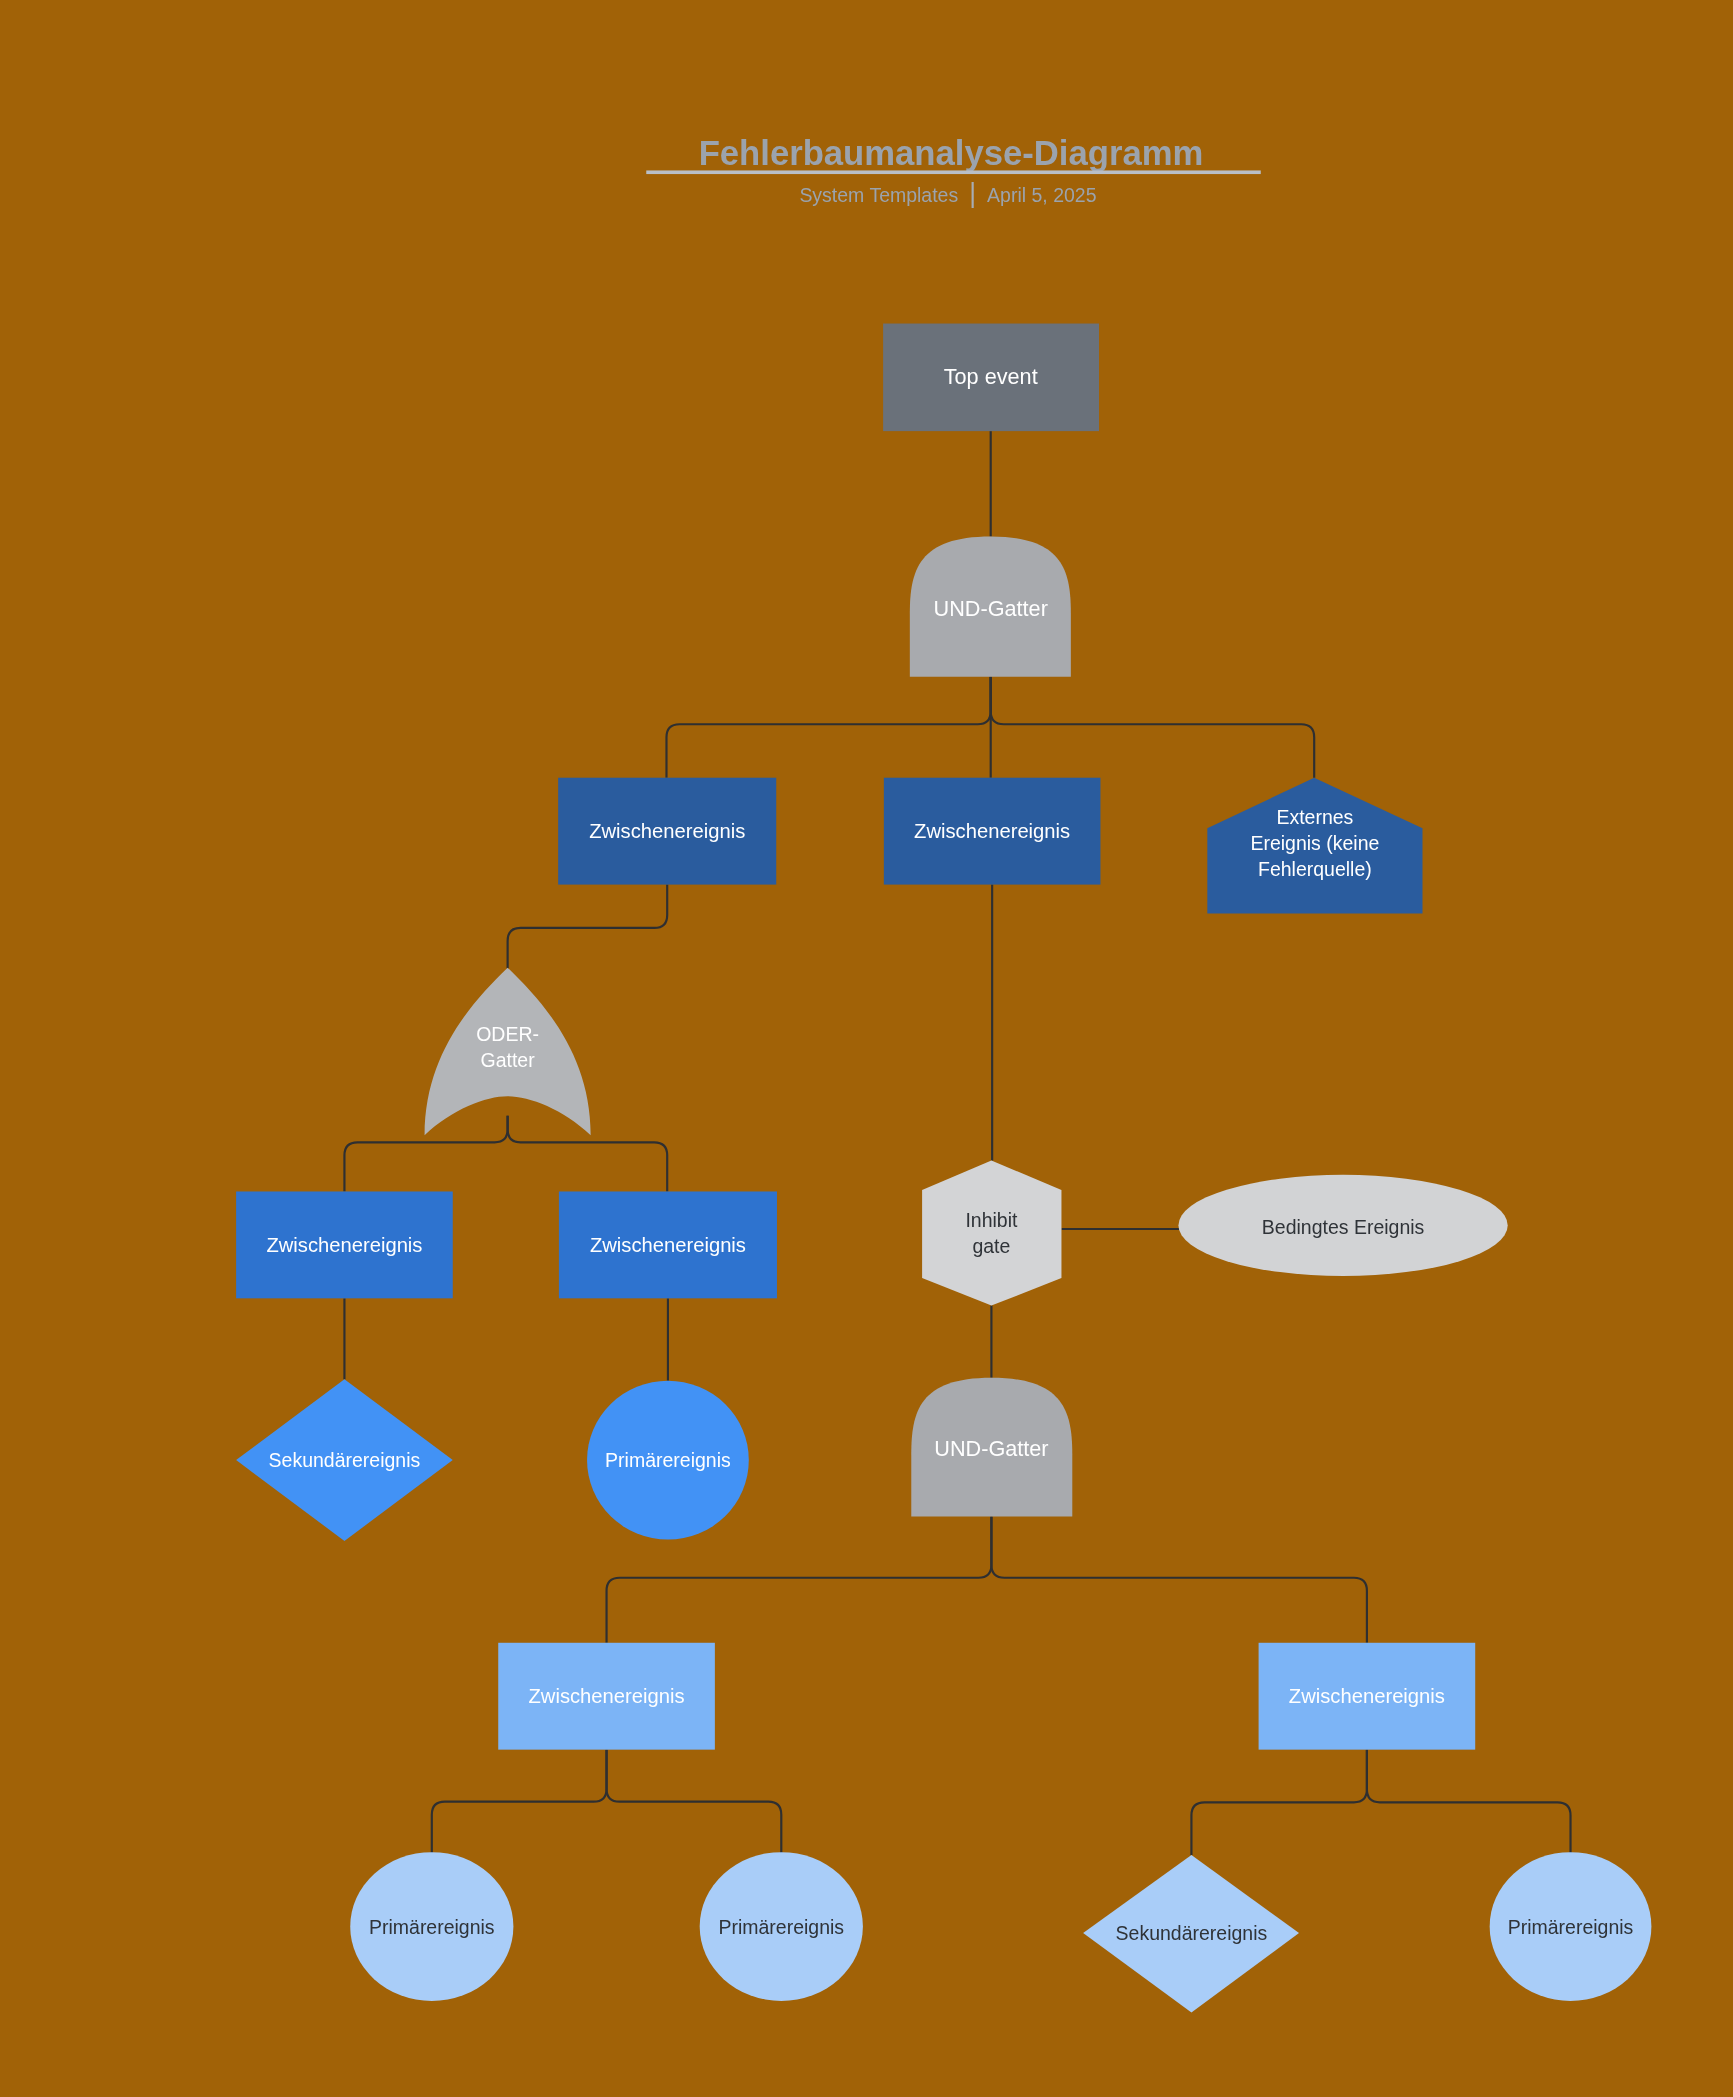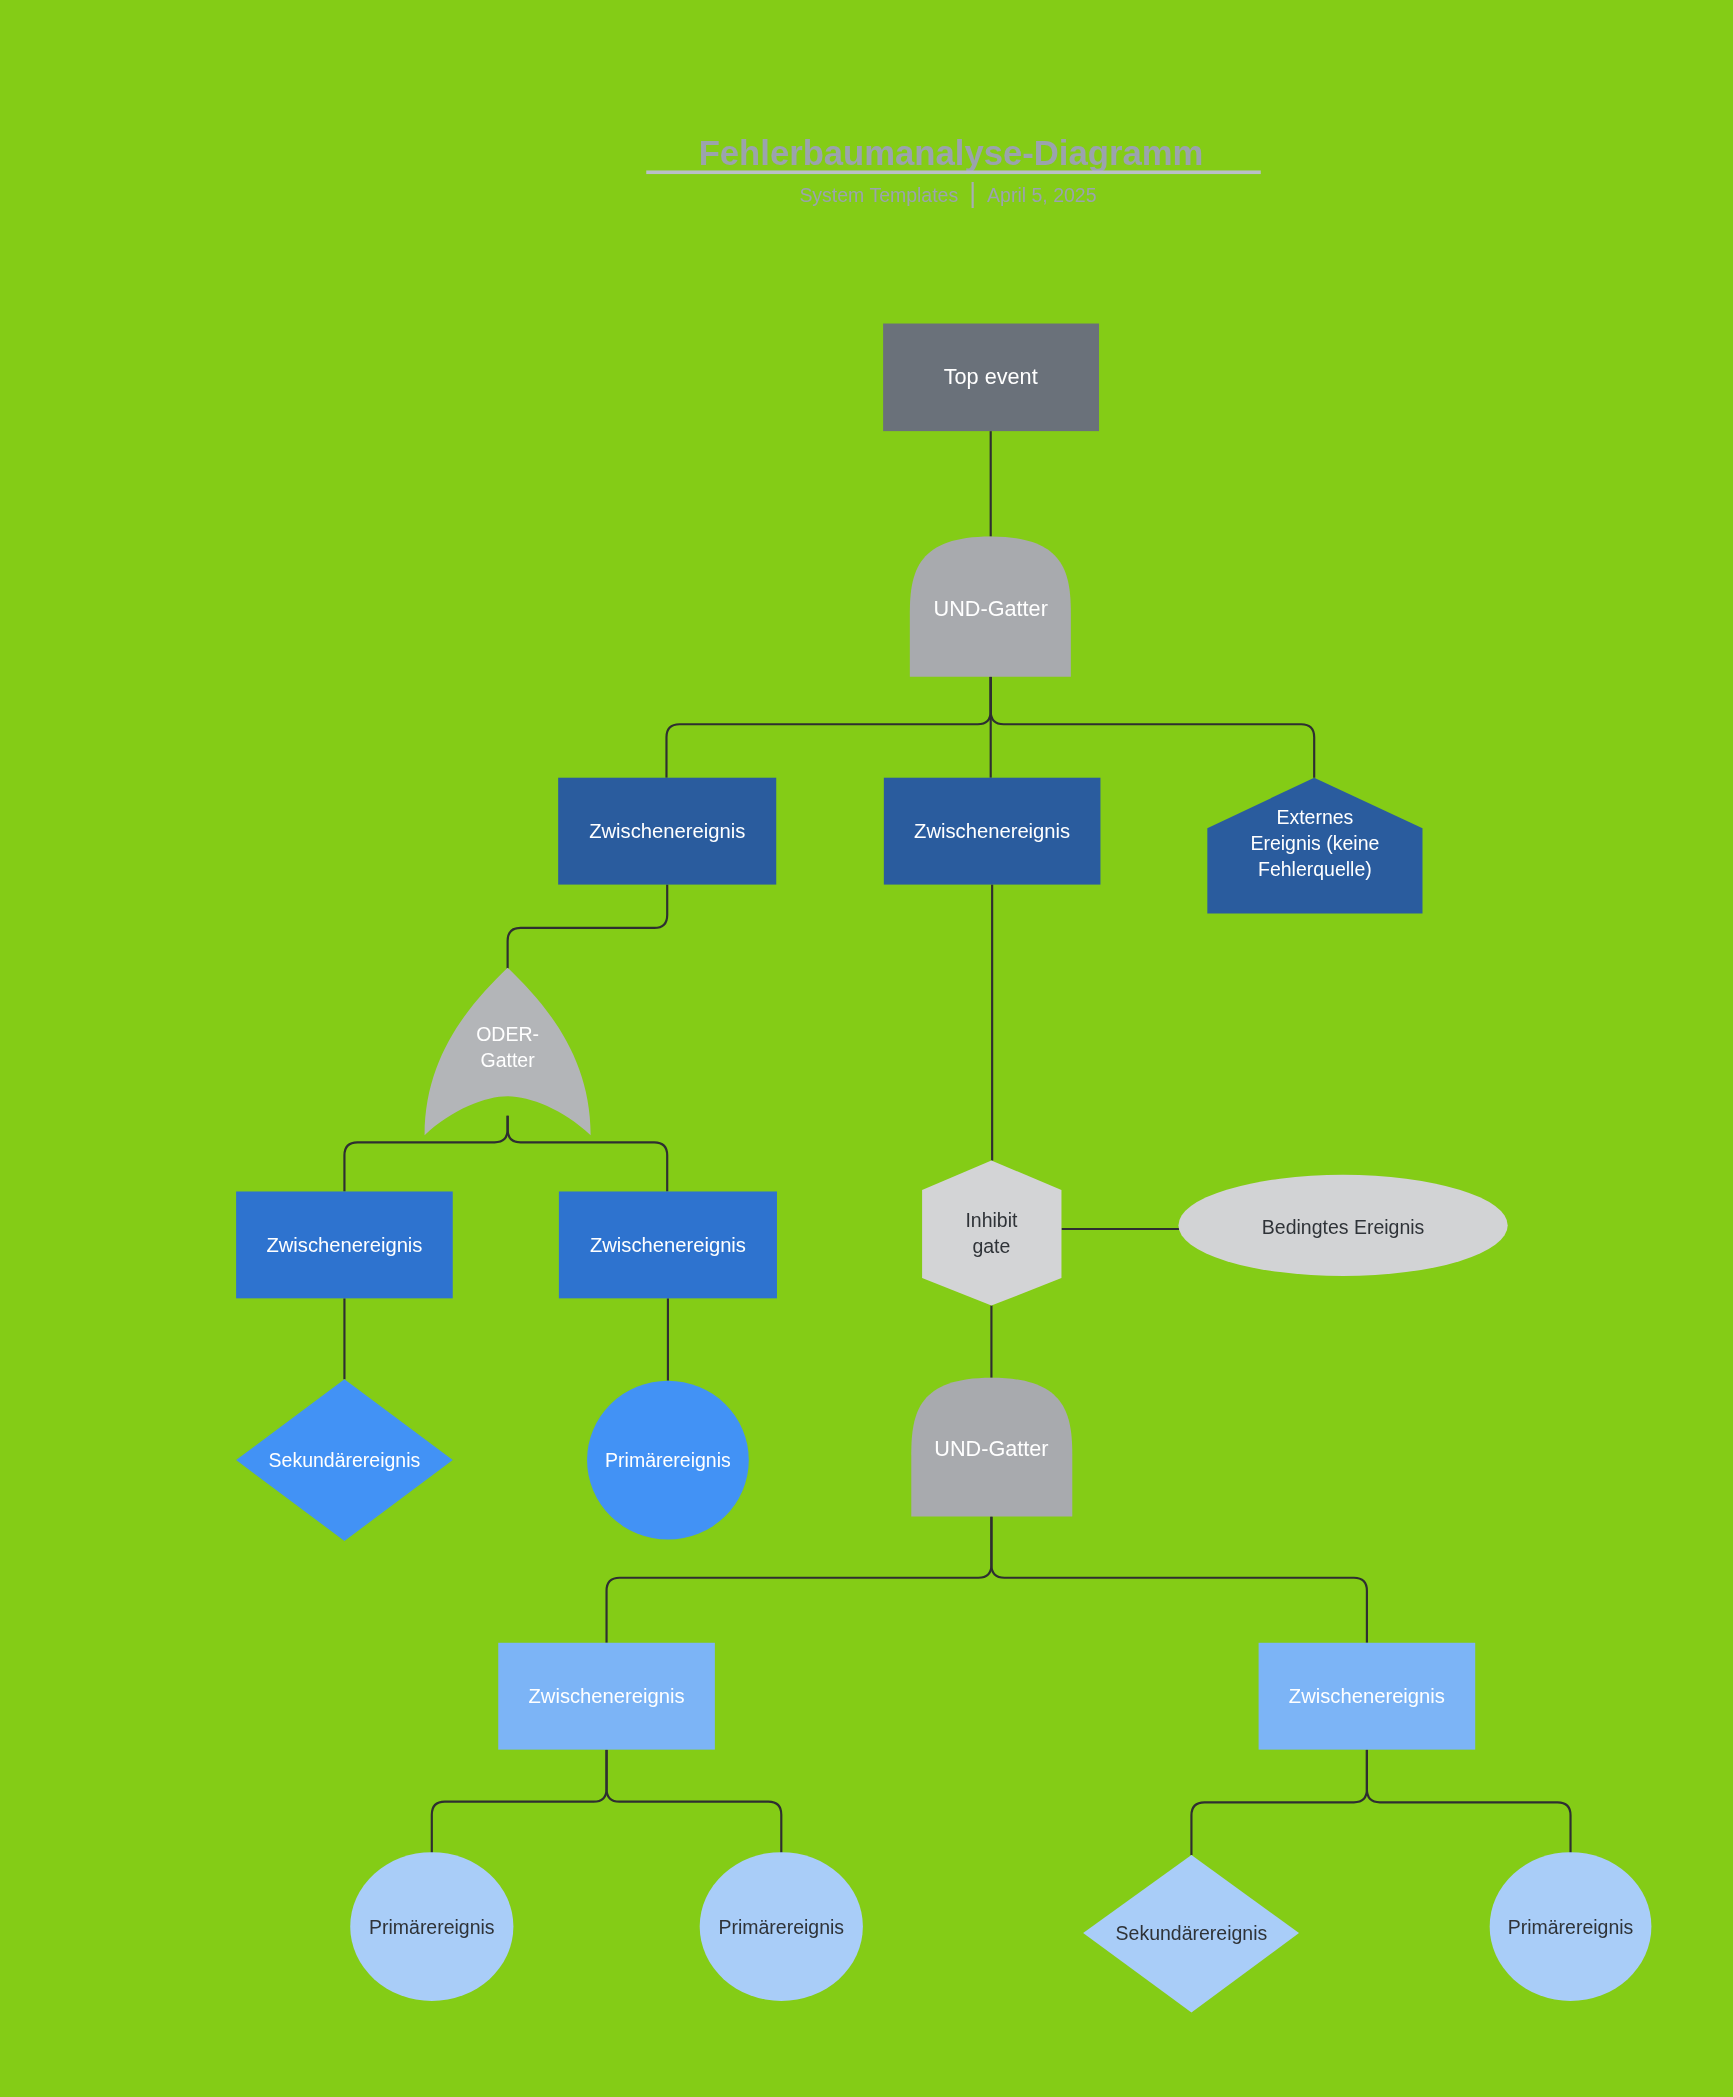--- a/index.html
+++ b/index.html
@@ -1,16 +1,16 @@
 <!DOCTYPE html>
 <html style="font-size:11.6px"><head>
 <meta charset="utf-8">
 <style>
   html,body{margin:0;padding:0;background:#ffffff;}
-  .canvas{position:relative;width:1733px;height:2097px;background:#84cc16;overflow:hidden;}
+  .canvas{position:relative;width:1733px;height:2097px;background:#a16207;overflow:hidden;}
   svg{position:absolute;left:0;top:0;}
   svg text{font-family:"Liberation Sans", sans-serif;}
   .title-text{font-size:48px;font-weight:bold;fill:#9ba3ad;}
   .subtitle-text{font-size:27px;fill:#9ba3ad;}
   .node-label{font-size:28px;fill:#ffffff;}
   .node-label-sm{font-size:27px;fill:#ffffff;}
   .gate-label{font-size:30px;fill:#ffffff;}
   .top-label{font-size:30px;fill:#ffffff;}
   .dark-label{font-size:27px;fill:#2f3338;}
   .connector{fill:none;stroke:#2e2f31;stroke-width:3;}

